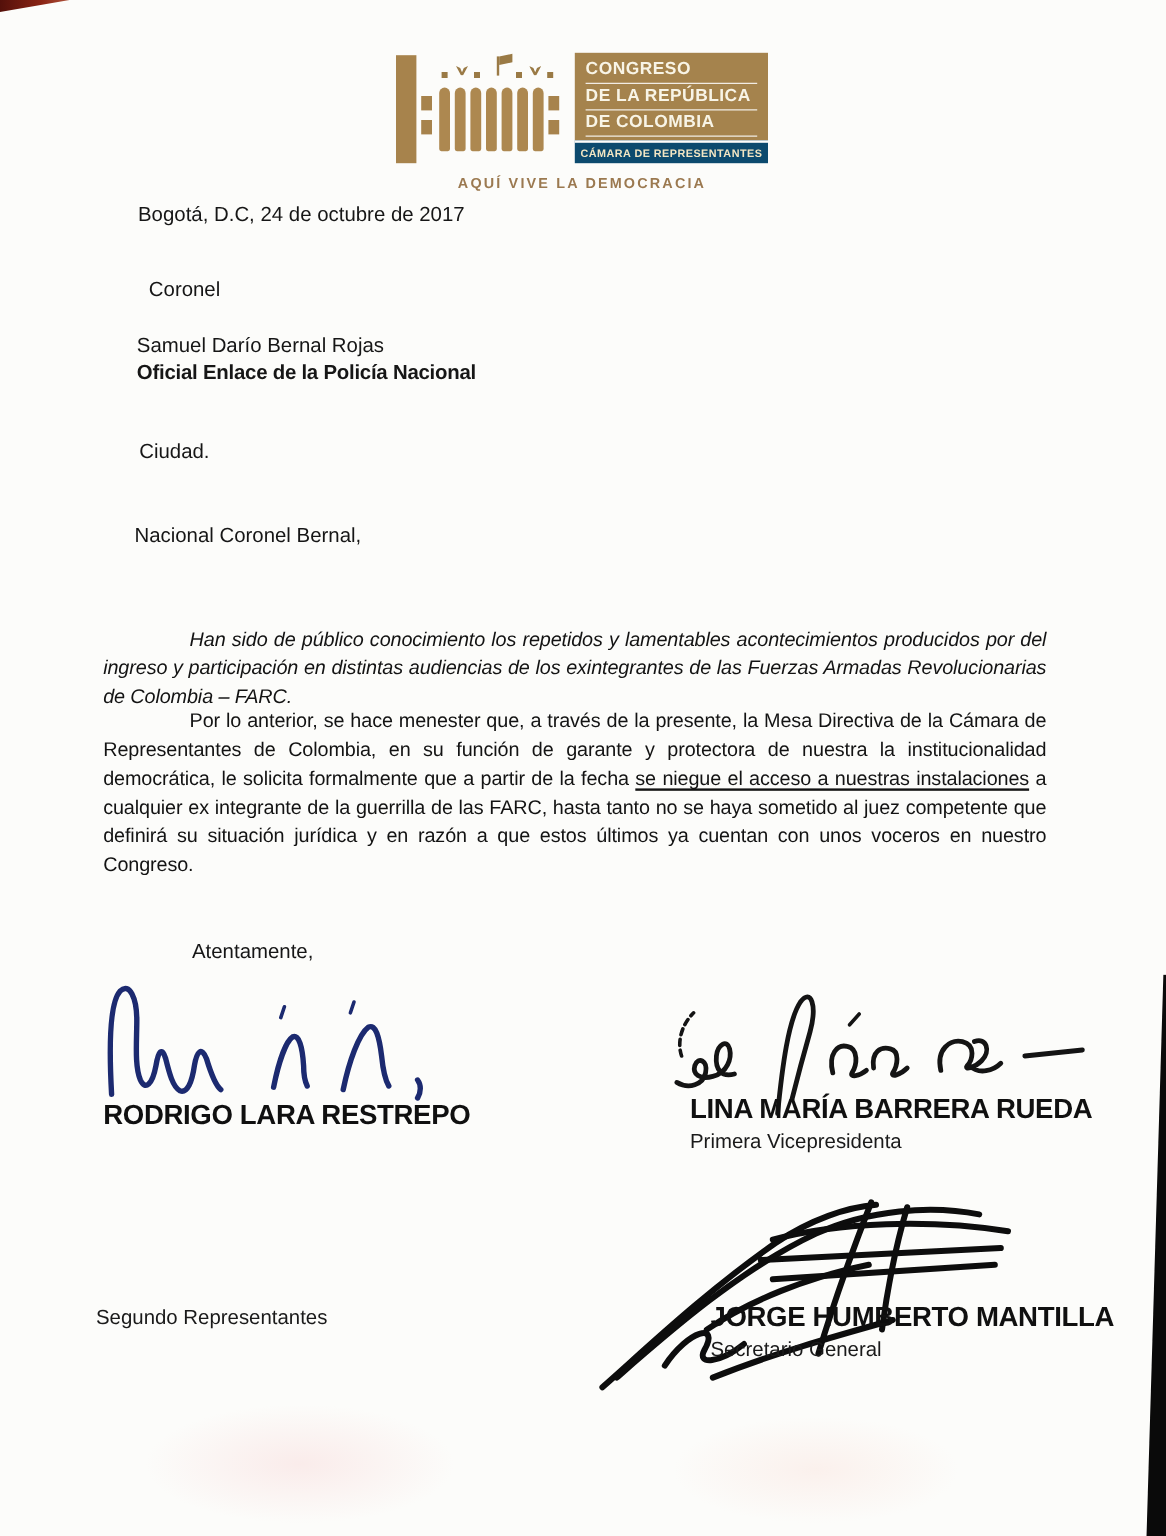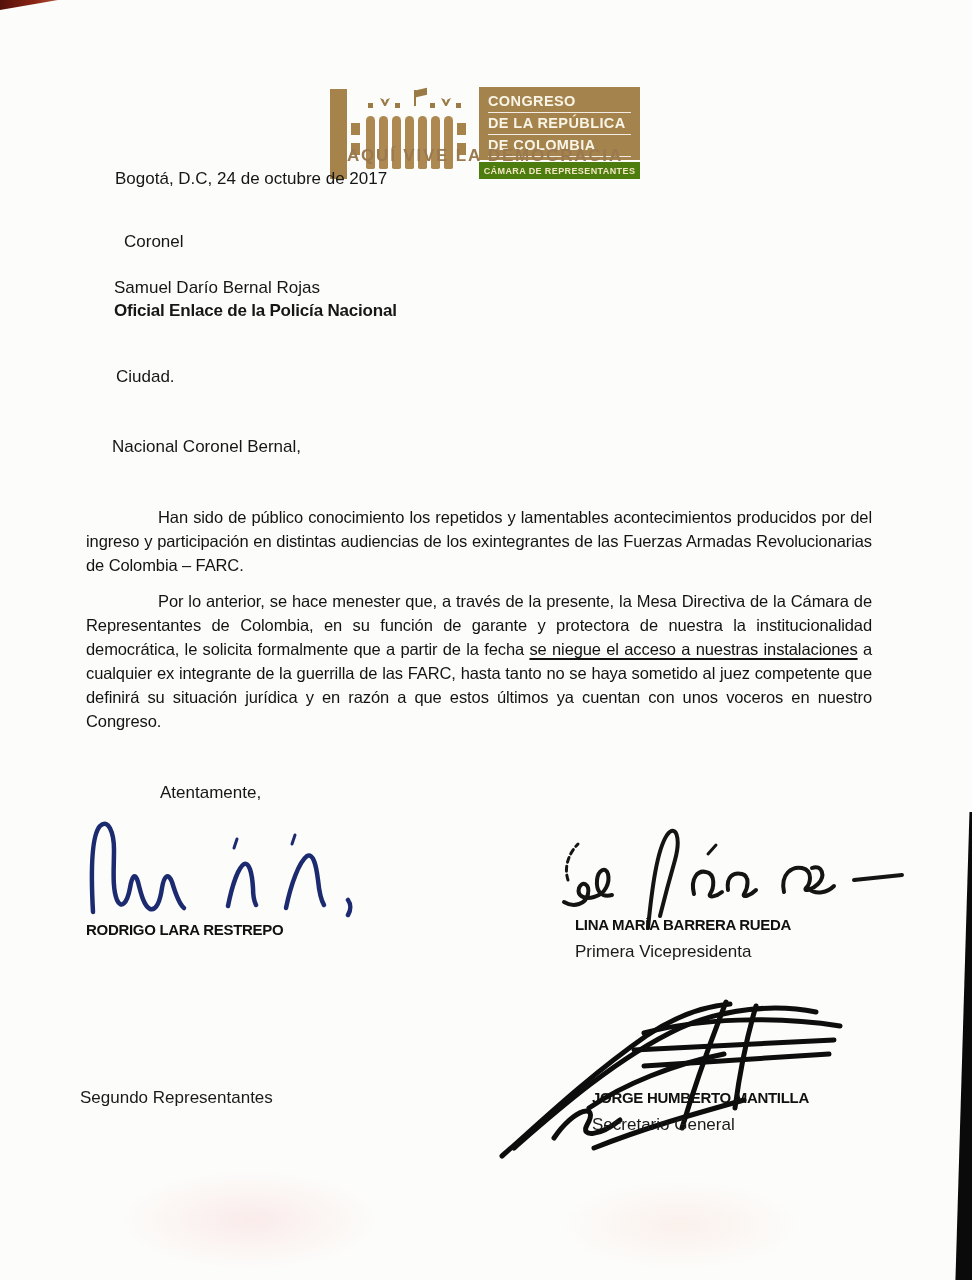--- a/index.html
+++ b/index.html
@@ -20,61 +20,61 @@
   .artifact-right{
     position:absolute;right:0;top:812px;width:18px;height:468px;
     background:#0a0a0a;
     clip-path:polygon(86% 0,100% 0,100% 100%,8% 100%);
   }
   .artifact-blob1{position:absolute;left:120px;top:1170px;width:260px;height:100px;
     background:radial-gradient(ellipse at center,rgba(246,205,205,.35),rgba(246,205,205,0) 70%);}
   .artifact-blob2{position:absolute;left:560px;top:1180px;width:240px;height:90px;
     background:radial-gradient(ellipse at center,rgba(248,214,205,.3),rgba(248,214,205,0) 70%);}
   
-  .logo{position:absolute;left:330px;top:44px;width:310px;height:93px;display:flex;margin-top:43px;}
+  .logo{position:absolute;left:330px;top:44px;width:310px;height:93px;display:flex;}
   .building{position:relative;width:142px;height:93px;flex:none;}
   .pillar{position:absolute;background:#a7834c;}
   .pillar.left{left:0;top:2px;width:17px;height:90px;}
   .sq{position:absolute;width:9px;height:12px;background:#a7834c;}
   .col{position:absolute;top:29px;width:9px;height:53px;background:#ad8850;border-radius:5px 5px 2px 2px;}
   .dot{position:absolute;width:5px;height:5px;background:#9a7a45;}
   .vmark{position:absolute;width:10px;height:8px;background:#9a7a45;
     clip-path:polygon(0 0,35% 20%,50% 65%,65% 20%,100% 0,58% 100%,42% 100%);}
   .flagpole{position:absolute;width:2px;height:16px;background:#9a7a45;}
   .flagcloth{position:absolute;width:11px;height:7px;background:#9a7a45;transform:skewY(-12deg);}
   .logo-box{margin-left:7px;width:161px;}
   .logo-box-main{background:#a5834d;padding:4px 9px 3px;}
   .logo-line{color:#f8f4e6;font-weight:bold;font-size:14.5px;letter-spacing:.4px;
     line-height:20px;border-bottom:1.5px solid rgba(255,255,255,.85);padding-bottom:1px;}
-  .logo-box-strip{background:#4d7c0f;border-top:2px solid #fcfcfa;color:#f3e6c3;
+  .logo-box-strip{background:#0c4a6e;border-top:2px solid #fcfcfa;color:#f3e6c3;
     font-size:9px;font-weight:bold;text-align:center;letter-spacing:.4px;padding:4px 1px 3px;}
   .tagline{position:absolute;left:330px;top:146px;width:310px;text-align:center;
-    color:#9b7950;font-size:17px;letter-spacing:1.8px;font-weight:bold;}
+    color:#9b7950;font-size:12px;letter-spacing:1.8px;font-weight:bold;}
   
   .abs{position:absolute;}
   .t17{font-size:17px;}
   .date{left:115px;top:169px;}
   .rank{left:124px;top:232px;}
   .addr{left:114px;top:277px;line-height:22.5px;font-size:17px;}
   .addr .b{font-weight:bold;letter-spacing:-0.2px;}
   .city{left:116px;top:367px;}
   .greeting{left:112px;top:437px;}
   .para{position:absolute;left:86px;width:786px;font-size:16.5px;line-height:24px;
     text-align:justify;text-indent:72px;letter-spacing:-0.1px;color:#131313;}
-  .p1{top:505px;}
+  .p1{top:521px;font-style:italic;}
   .p2{top:589px;}
   .p2 .ul{text-decoration:underline;text-underline-offset:3px;text-decoration-thickness:1.5px;}
   .closing{left:160px;top:783px;}
   
   .sig-svg{position:absolute;}
   .sig-lara{left:86px;top:816px;}
   .sig-barrera{left:556px;top:818px;}
   .sig-mantilla{left:494px;top:988px;}
   .sig-block{position:absolute;line-height:27px;}
-  .sig-name{font-weight:bold;font-size:15px;letter-spacing:-0.3px;color:#101010;}
+  .sig-name{font-weight:bold;font-size:23px;letter-spacing:-0.3px;color:#101010;}
   .sig-title{font-size:17px;color:#1a1a1a;}
   .blk-lara{left:86px;top:916px;}
   .blk-barrera{left:575px;top:911px;}
   .blk-carlosama{left:80px;top:1084px;}
   .blk-mantilla{left:575px;top:1084px;margin-left:17px;}
 </style>
 </head>
 <body>
 
 <div class="page">

